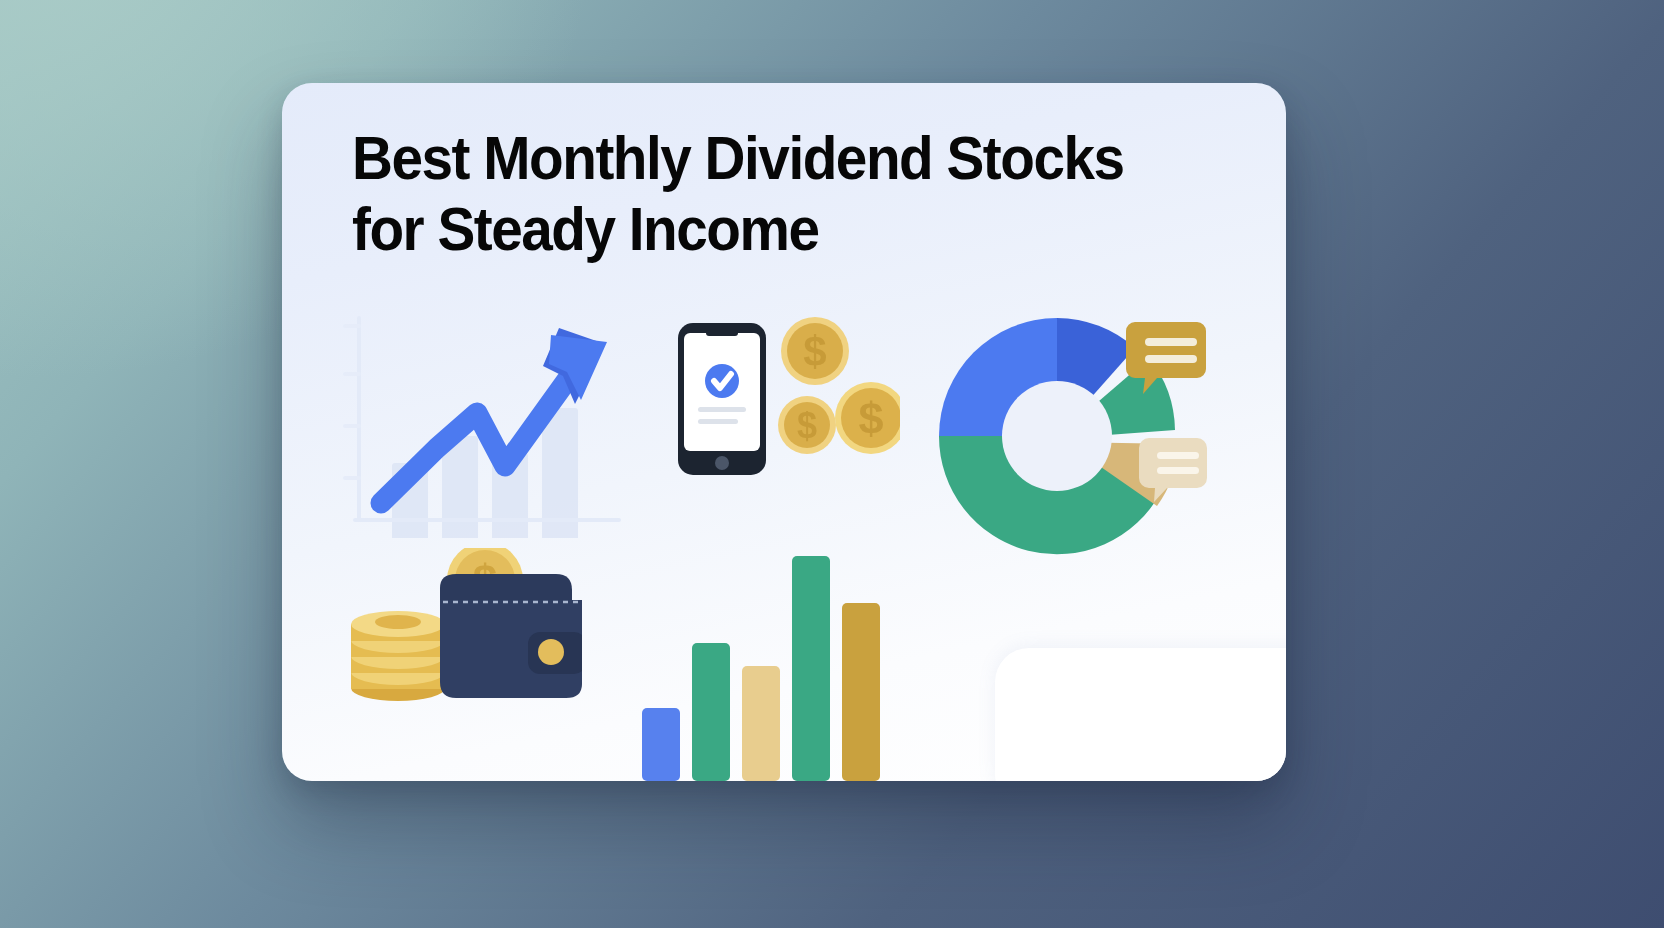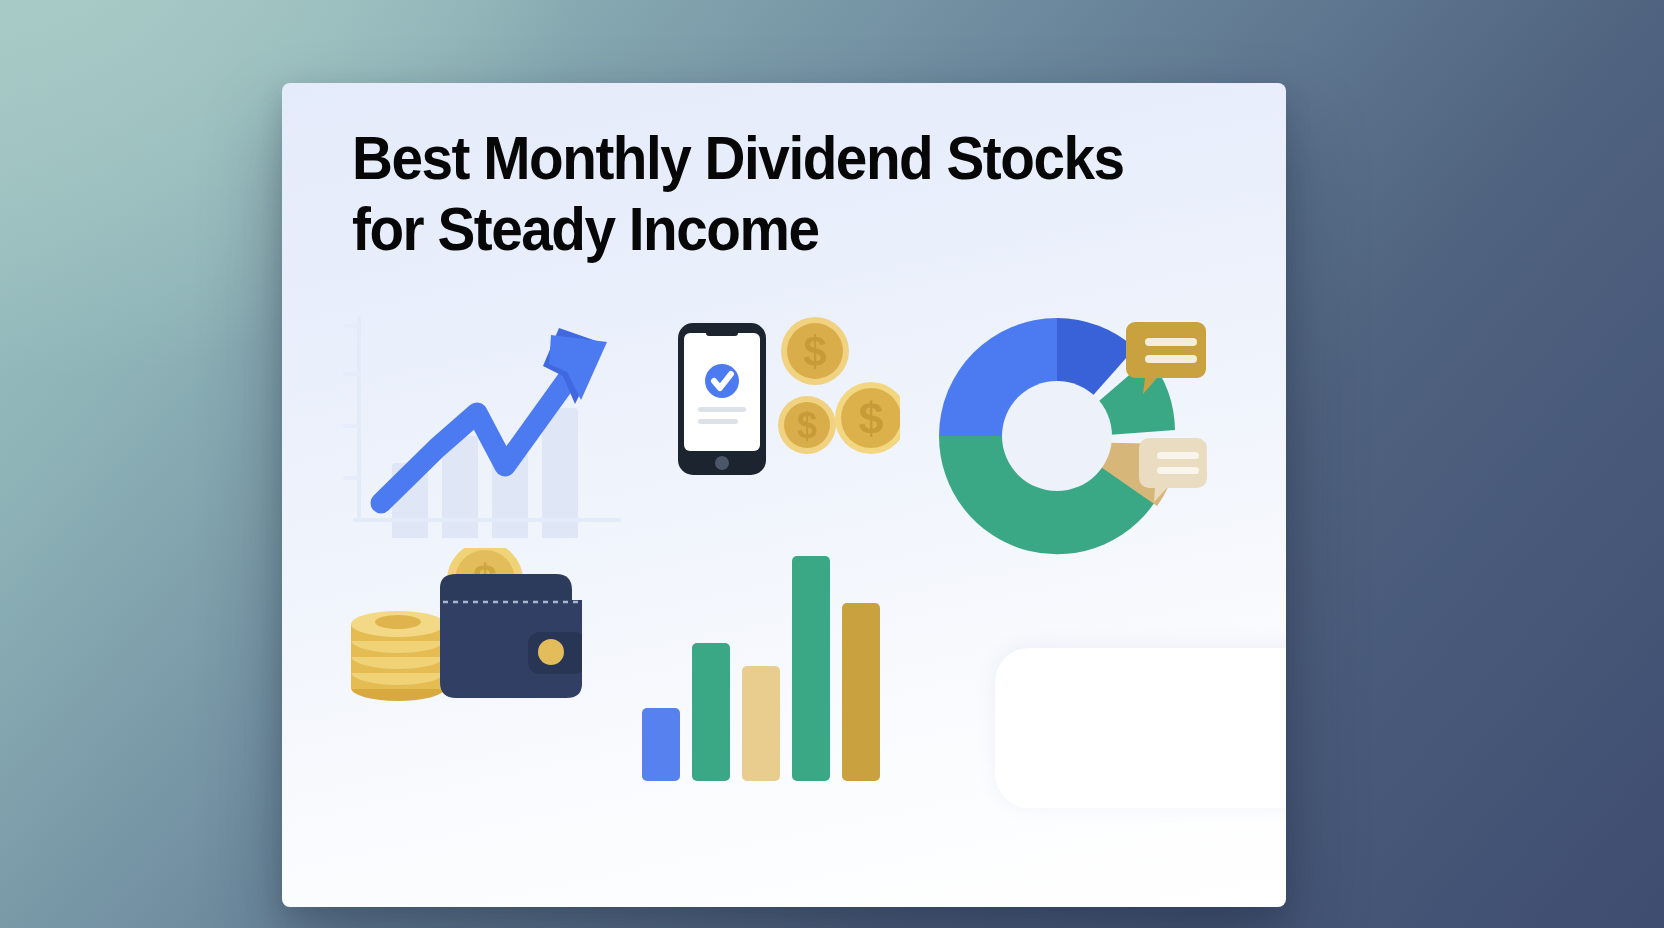--- a/index.html
+++ b/index.html
@@ -9,22 +9,22 @@
     background:#2f3e5e;
   }
   #stage{
     position:relative;width:1664px;height:928px;
     background:
       radial-gradient(ellipse 900px 700px at 2% -6%, #a9cbc7 0%, rgba(169,203,199,0) 62%),
       linear-gradient(131deg,#9fc4c2 0%, #8fb4b8 17%, #6d8a9e 42%, #4f627f 68%, #3e4d70 100%);
   }
   
   #card{
-    position:absolute;left:282px;top:83px;width:1004px;height:824px;
-    border-radius:8px;overflow:hidden;
+    position:absolute;left:282px;top:83px;width:1004px;height:698px;
+    border-radius:30px;overflow:hidden;
     background:linear-gradient(168deg,#e4ebfa 0%, #e8eefb 22%, #f1f5fc 52%, #fbfcfe 78%, #ffffff 100%);
     box-shadow:0 42px 78px rgba(22,32,56,.34), 0 10px 26px rgba(22,32,56,.18);
   }
   #title{
     position:absolute;left:70px;top:40px;width:870px;
     font-size:61px;line-height:1.17;font-weight:800;color:#070707;
     letter-spacing:-1.6px;white-space:pre-line;
     font-family:"Liberation Sans", sans-serif;
     transform:scaleX(.93);transform-origin:left top;
   }

